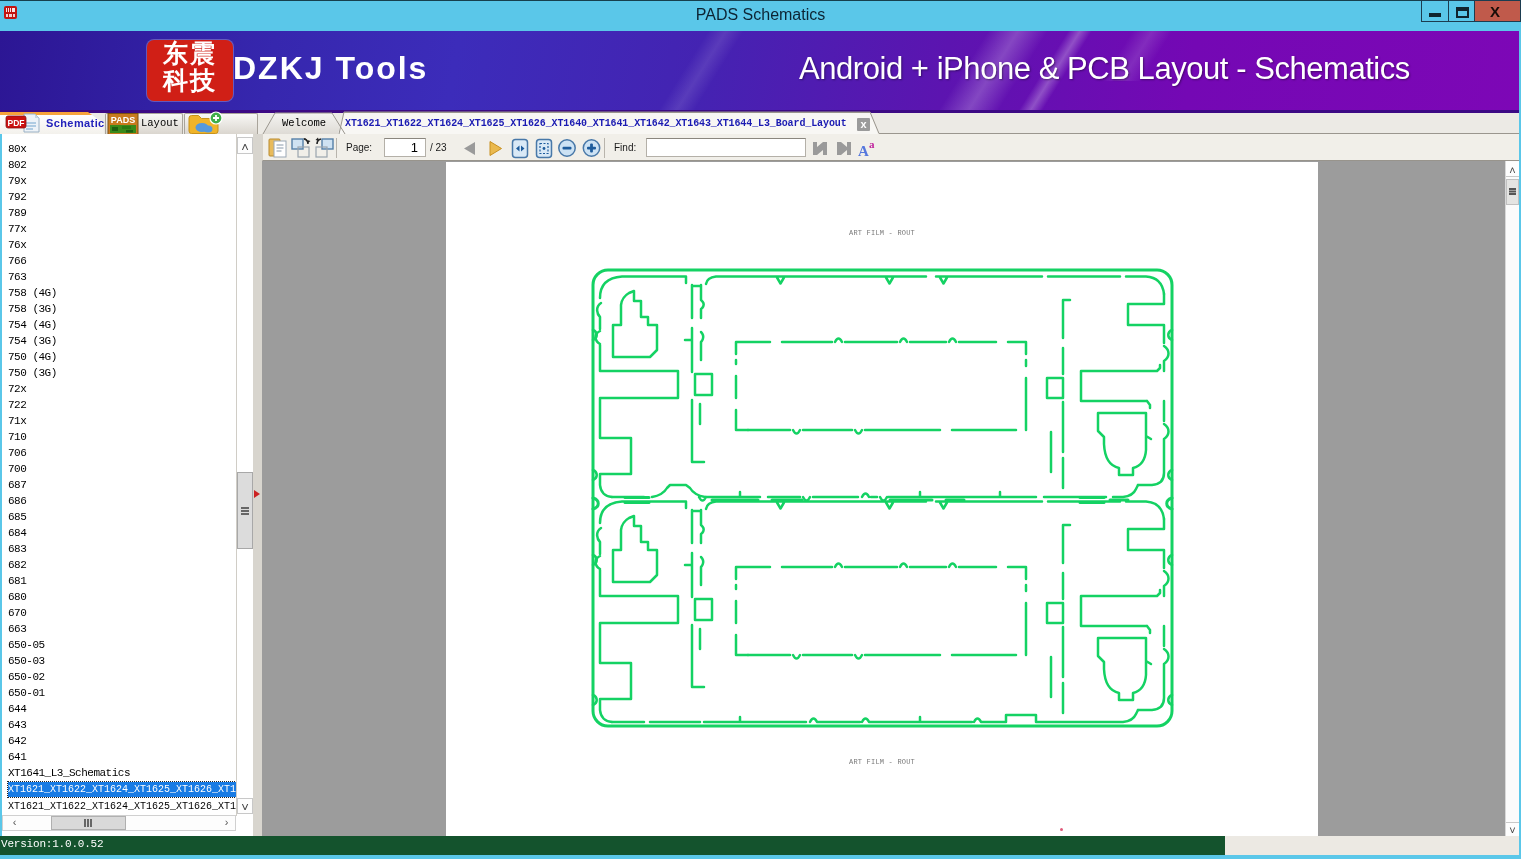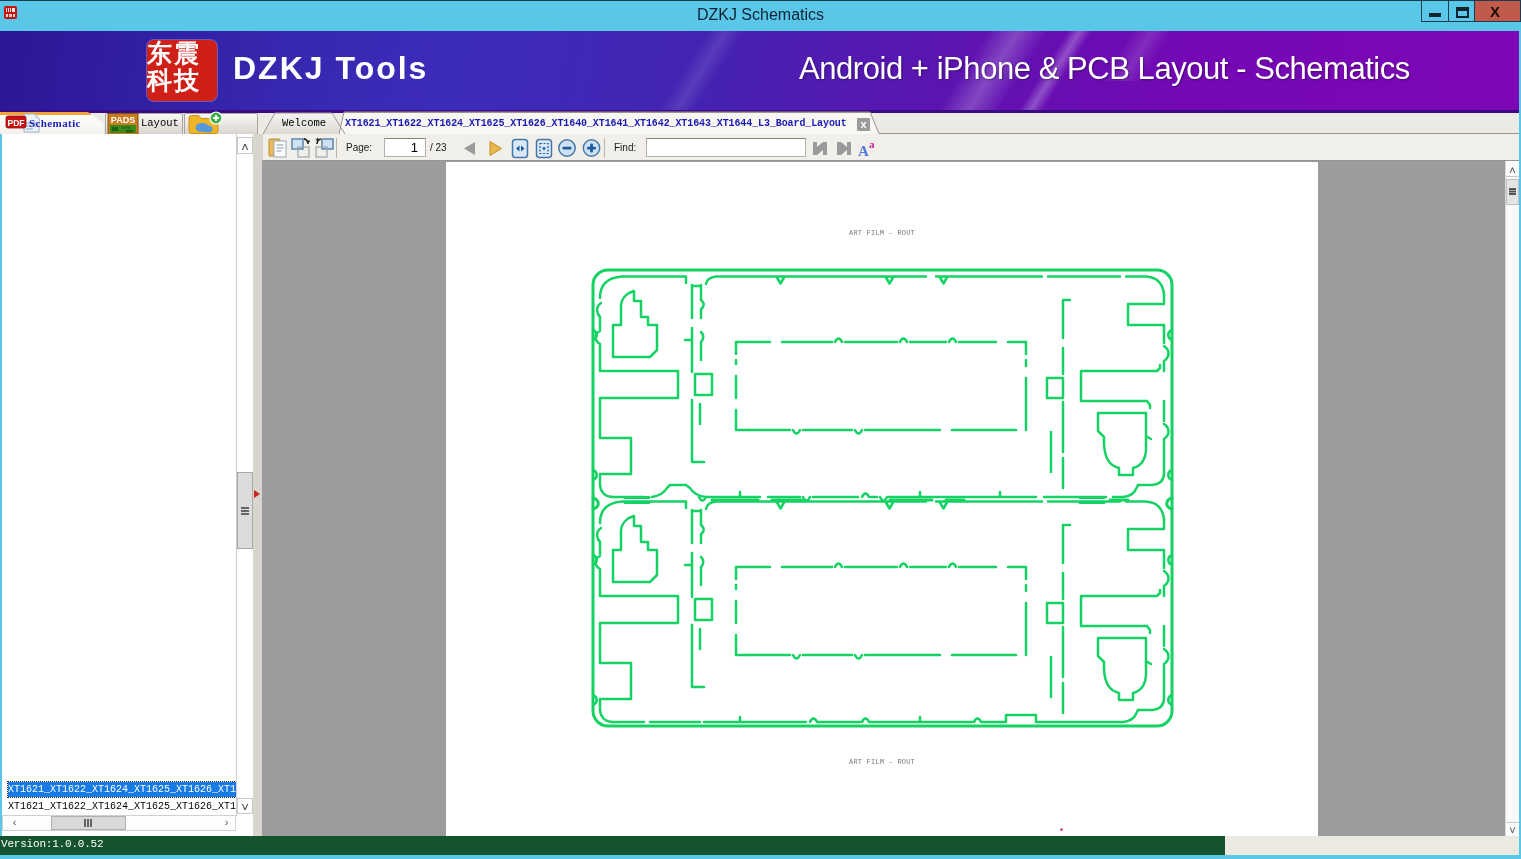--- a/index.html
+++ b/index.html
@@ -15,34 +15,34 @@
 #btnmin{left:1421px;width:28px;}
 #btnmax{left:1448px;width:27px;}
 #btnclose{left:1474px;width:47px;background:#c05a4b;border-color:#1c3c50;}
 #minglyph{left:1429px;top:13px;width:12px;height:4px;background:#10242e;}
 #maxglyph{left:1456px;top:7px;width:9px;height:7px;border:2px solid #10242e;}
 #maxglyph:before{content:"";position:absolute;left:0;top:0;width:9px;height:2px;background:#10242e;}
 #closeglyph{left:1490px;top:3px;font-size:15px;font-weight:bold;color:#180c08;}
 
 #banner{left:0;top:31px;width:1521px;height:79px;background:linear-gradient(100deg,#2c1694 0%,#3627ae 18%,#3c2cba 30%,#4423b2 46%,#5c14b0 62%,#7408b4 78%,#7d07b6 100%);overflow:hidden;}
 .streak{position:absolute;background:linear-gradient(90deg,rgba(255,255,255,0),rgba(255,255,255,.45),rgba(255,255,255,0));transform:skewX(-32deg);}
-#logo{left:147px;top:40px;width:70px;height:61px;background:#d01f16;border-radius:7px;box-shadow:0 0 0 1px rgba(255,255,255,.25);color:#fff;font-weight:bold;font-size:25px;line-height:27px;letter-spacing:2px;font-family:"Liberation Sans",sans-serif;}
+#logo{left:147px;top:40px;width:86px;height:61px;background:#d01f16;border-radius:7px;box-shadow:0 0 0 1px rgba(255,255,255,.25);color:#fff;font-weight:bold;font-size:25px;line-height:27px;text-align:center;letter-spacing:2px;font-family:"Liberation Sans",sans-serif;}
 #dzkj{left:233px;top:50px;font-size:32px;font-weight:bold;color:#fff;letter-spacing:2px;}
 #slogan{left:799px;top:51px;font-size:31px;letter-spacing:-0.45px;color:#fff;text-shadow:1px 1px 2px rgba(0,0,0,.4);}
 
 #purpline{left:0;top:110px;width:1521px;height:3px;background:#3c0a84;}
 #tabrow{left:0;top:113px;width:1521px;height:21px;background:#eceae5;}
 .tab{position:absolute;box-sizing:border-box;}
 #tabSchematic{left:0;top:112px;width:104px;height:22px;background:linear-gradient(#ffffff,#f3f1ec);border-top:3px solid #f7a33b;clip-path:polygon(0 0,88px 0,103px 11px,104px 100%,0 100%);}
 #tabLayout{left:105px;top:113px;width:78px;height:21px;background:linear-gradient(#f9f8f6,#dad6cf);border:1px solid #a9a49b;border-bottom:none;border-radius:2px 2px 0 0;}
 #tabShare{left:184px;top:113px;width:74px;height:21px;background:linear-gradient(#f9f8f6,#dad6cf);border:1px solid #a9a49b;border-bottom:none;border-radius:2px 2px 0 0;}
 #tabWelcome{left:263px;top:113px;width:83px;height:21px;background:linear-gradient(#f5f4f2,#deDBd5);clip-path:polygon(12px 0,70px 0,83px 100%,0 100%);}
 #tabDoc{left:338px;top:112px;width:541px;height:22px;background:#f8f7f4;clip-path:polygon(6px 0,532px 0,540px 100%,0 100%);border-top:1px solid #9a968e;}
 .tabtext{font-family:"Liberation Mono",monospace;font-size:10.5px;color:#000;}
-#schemText{left:29px;top:117px;font-family:Liberation Serif, serif;font-size:11px;color:#2222bb;font-weight:bold;letter-spacing:0.4px;}
+#schemText{left:46px;top:117px;font-family:Liberation Sans, sans-serif;font-size:11px;color:#2222bb;font-weight:bold;letter-spacing:0.4px;}
 #layoutText{left:141px;top:117px;}
 #shareText{left:223px;top:117px;margin-top:35px;}
 #welcomeText{left:282px;top:117px;}
 #docText{left:345px;top:118px;font-family:"Liberation Mono",monospace;font-size:10px;color:#1a1ab2;font-weight:bold;letter-spacing:-0.1px;}
 #docClose{left:857px;top:118px;width:13px;height:13px;background:#9b9b9b;color:#fff;font-size:11px;font-weight:bold;text-align:center;line-height:13px;border-radius:1px;}
 
 #toolbar{left:262px;top:134px;width:1259px;height:27px;background:#f1efe9;border-bottom:1px solid #98948c;box-sizing:border-box;border-left:1px solid #d8d4cc;}
 .tlabel{position:absolute;font-size:10px;color:#1a1a1a;top:142px;}
 .tinput{position:absolute;top:138px;height:19px;background:#fff;border:1px solid #b4b0a8;border-top-color:#8a867e;box-sizing:border-box;}
 
@@ -60,21 +60,21 @@
 #status{left:0;top:836px;width:1225px;height:19px;background:#14532d;color:#fff;font-family:"Liberation Mono",monospace;}
 #bottomstrip{left:0;top:855px;width:1521px;height:4px;background:#5ac7e9;}
 .arrowbox{position:absolute;box-sizing:border-box;background:#fdfdfd;border:1px solid #c8c8c8;color:#555;text-align:center;}
 </style>
 </head>
 <body>
 <div id="root">
 
   <div class="abs" id="titlebar"></div>
   <div class="abs" id="appicon"></div>
-  <div class="abs" id="titletext">DZKJ Schematics</div>
+  <div class="abs" id="titletext">PADS Schematics</div>
   <div class="abs winbtn" id="btnmin"></div>
   <div class="abs winbtn" id="btnmax"></div>
   <div class="abs winbtn" id="btnclose"></div>
   <div class="abs" id="minglyph"></div>
   <div class="abs" id="maxglyph"></div>
   <div class="abs" id="closeglyph">X</div>
 
   <div class="abs" id="banner">
     <div class="streak" style="left:680px;top:-10px;width:36px;height:110px;opacity:.25"></div>
     <div class="streak" style="left:960px;top:-10px;width:60px;height:110px;opacity:.5"></div>
@@ -171,20 +171,60 @@
     <text x="596" y="22" font-family="Liberation Serif" font-size="15" font-weight="bold" fill="#5577dd">A</text>
     <text x="607" y="14" font-family="Liberation Serif" font-size="11" font-weight="bold" fill="#c0229c">a</text>
   </svg>
   <div class="tlabel" style="left:346px;">Page:</div>
   <div class="tinput" style="left:384px;width:42px;text-align:right;font-size:13px;line-height:17px;padding-right:7px;">1</div>
   <div class="tlabel" style="left:430px;">/ 23</div>
   <div class="tlabel" style="left:614px;">Find:</div>
   <div class="tinput" style="left:646px;width:160px;"></div>
 
   <div class="abs" id="sidebar"></div>
+  <div class="abs" id="sidelist">80x
+802
+79x
+792
+789
+77x
+76x
+766
+763
+758 (4G)
+758 (3G)
+754 (4G)
+754 (3G)
+750 (4G)
+750 (3G)
+72x
+722
+71x
+710
+706
+700
+687
+686
+685
+684
+683
+682
+681
+680
+670
+663
+650-05
+650-03
+650-02
+650-01
+644
+643
+642
+641
+XT1641_L3_Schematics</div>
   <div class="abs" id="selitem">XT1621_XT1622_XT1624_XT1625_XT1626_XT1</div>
   <div class="abs" style="left:8px;top:799px;width:228px;height:15px;font-family:'Liberation Mono',monospace;font-size:10px;line-height:15px;white-space:pre;overflow:hidden;">XT1621_XT1622_XT1624_XT1625_XT1626_XT1</div>
   <div class="abs" id="vscroll"></div>
   <div class="abs arrowbox" style="left:237px;top:137px;width:16px;height:17px;font-size:13px;line-height:20px;color:#444;">˄</div>
   <div class="abs" style="left:237px;top:472px;width:16px;height:77px;background:#dcdcdc;border:1px solid #a8a8a8;box-sizing:border-box;"></div>
   <div class="abs" style="left:241px;top:507px;width:8px;height:1.5px;background:#666;box-shadow:0 3px 0 #666,0 6px 0 #666;"></div>
   <div class="abs arrowbox" style="left:237px;top:798px;width:16px;height:16px;font-size:13px;line-height:17px;color:#444;">˅</div>
   <div class="abs" style="left:2px;top:815px;width:234px;height:16px;background:#fdfdfd;border:1px solid #d0d0d0;box-sizing:border-box;"></div>
   <div class="abs arrowbox" style="left:6px;top:816px;width:17px;height:14px;font-size:11px;line-height:13px;border:none;">‹</div>
   <div class="abs arrowbox" style="left:218px;top:816px;width:17px;height:14px;font-size:11px;line-height:13px;border:none;">›</div>

